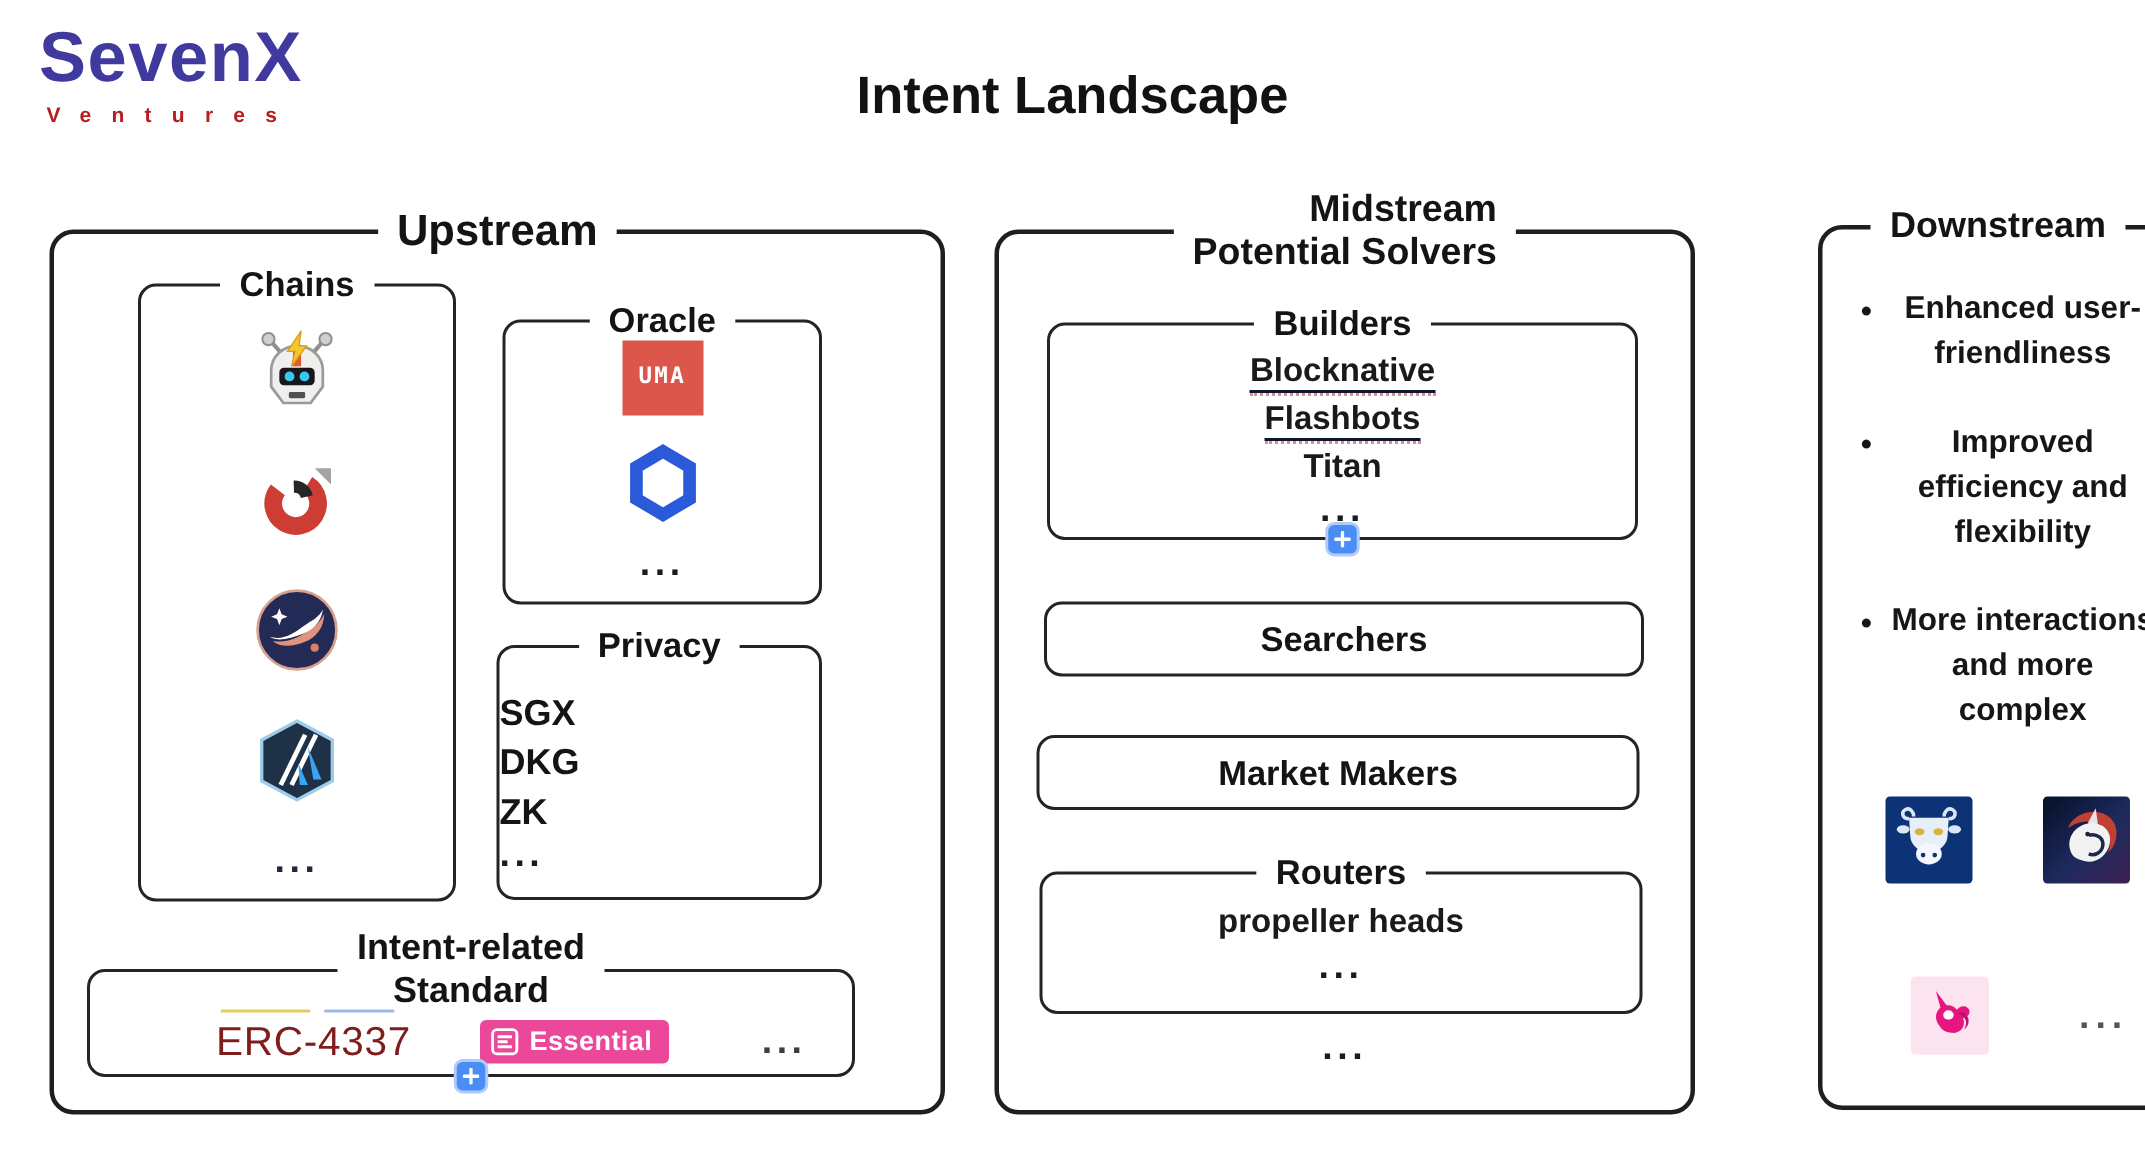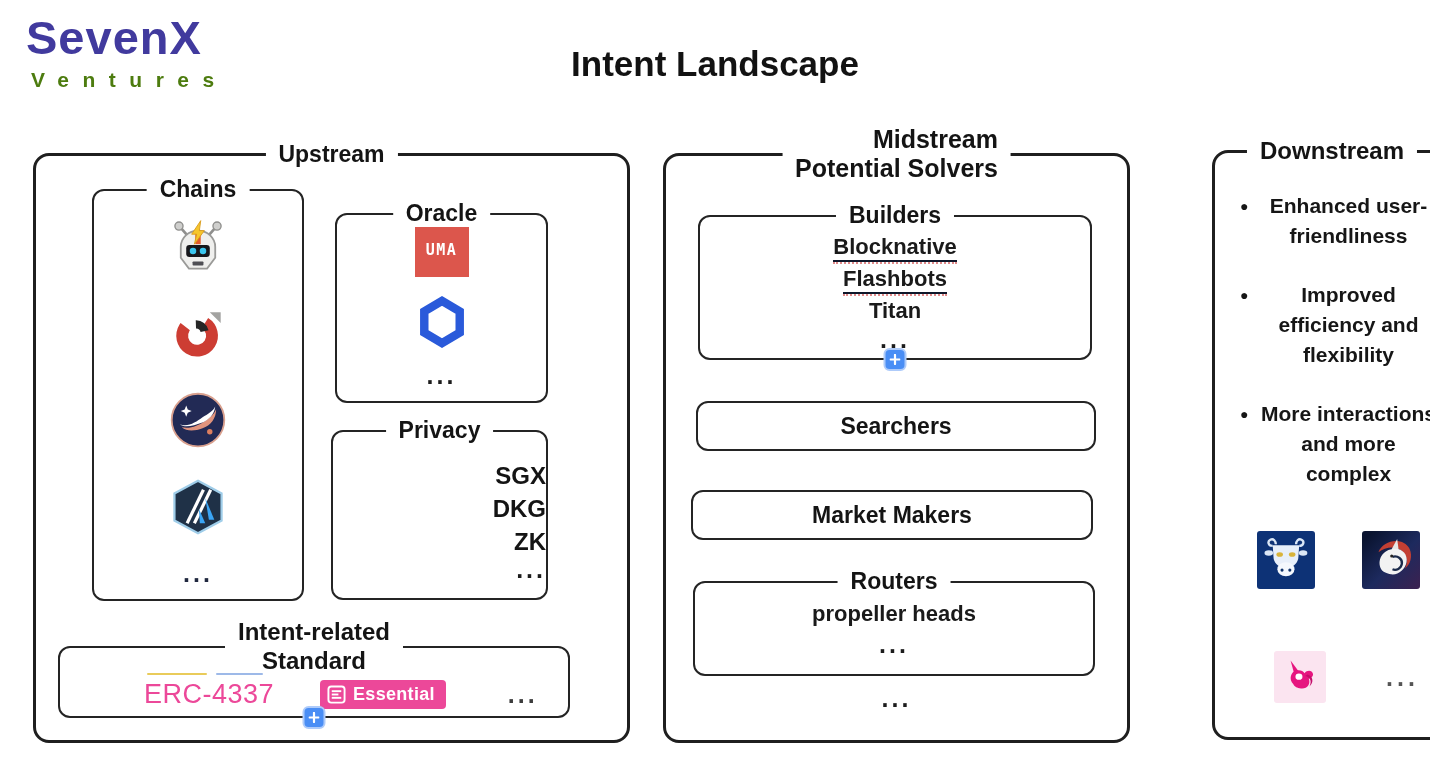--- a/index.html
+++ b/index.html
@@ -4,50 +4,50 @@
 <style>
   html,body { margin:0; padding:0; background:#ffffff; }
   .canvas {
     position:relative; width:1430px; height:766px; background:#ffffff;
     font-family:"Liberation Sans", sans-serif; color:#1b1b1b; overflow:hidden;
   }
 
   
   .logo { position:absolute; left:26px; top:14px; }
   .logo-primary { font-size:47px; font-weight:800; color:#413a9e; letter-spacing:1px; line-height:1; }
-  .logo-secondary { margin-top:7px; font-size:21px; font-weight:600; color:#4d7c0f; letter-spacing:13.5px; padding-left:5px; }
+  .logo-secondary { margin-top:7px; font-size:14px; font-weight:600; color:#b91c1c; letter-spacing:13.5px; padding-left:5px; }
   .title { position:absolute; top:44px; left:0; width:100%; text-align:center; font-size:35px; font-weight:700; color:#121212; }
 
   
   .group-box { position:absolute; border:3px solid #1f1f1f; border-radius:16px; background:#fff; box-sizing:border-box; }
   .sub-box { position:absolute; border:2.5px solid #242424; border-radius:12px; background:#fff; box-sizing:border-box; }
   .box-label { position:absolute; left:50%; transform:translateX(-50%); background:#fff; padding:0 13px; font-weight:700; white-space:nowrap; text-align:center; color:#141414; }
-  .label-big { top:-18px; font-size:23px; line-height:32px; }
+  .label-big { top:-18px; font-size:29px; line-height:32px; }
   .label-sub { top:-16px; font-size:23px; line-height:28px; }
   .label-two { top:-31px; font-size:24px; line-height:29px; }
 
   .dots { font-weight:700; font-size:25px; letter-spacing:3px; color:#20283f; line-height:16px; }
 
   
   .chains-content { display:flex; flex-direction:column; align-items:center; padding-top:26px; gap:29px; }
   .icon-58 { width:58px; height:58px; display:block; }
   .icon-54 { width:54px; height:54px; display:block; }
 
   
   .oracle-content { display:flex; flex-direction:column; align-items:center; padding-top:8px; gap:18px; }
   .uma-badge { width:54px; height:54px; background:#dc564c; display:flex; align-items:center; justify-content:center;
                color:#ffffff; font-family:"DejaVu Sans Mono", monospace; font-weight:800; font-size:15px; letter-spacing:1.5px; }
 
   
-  .privacy-content { display:flex; flex-direction:column; align-items:flex-end; padding-top:27px; font-size:24px; font-weight:700; line-height:33px; color:#141414; }
+  .privacy-content { display:flex; flex-direction:column; align-items:flex-start; padding-top:27px; font-size:24px; font-weight:700; line-height:33px; color:#141414; }
   .privacy-content .dots { margin-top:3px; }
 
   
   .standard-content { display:flex; align-items:center; height:100%; box-sizing:border-box; padding:24px 0 0 42px; }
-  .erc { position:relative; font-size:27px; font-weight:400; color:#ec4899; letter-spacing:0.5px; }
+  .erc { position:relative; font-size:27px; font-weight:400; color:#7f1d1d; letter-spacing:0.5px; }
   .erc-bar { position:absolute; top:-6px; height:2.5px; border-radius:2px; }
   .erc-bar-yellow { left:3px; width:60px; background:#e9cb5a; }
   .erc-bar-blue { left:72px; width:47px; background:#9db9e8; }
   .essential-badge { margin-left:46px; background:#ec4899; color:#fff; border-radius:4px; padding:4px 11px 4px 7px;
                      display:flex; align-items:center; gap:7px; font-weight:700; font-size:18px; letter-spacing:0.3px; }
   .ess-icon { width:19px; height:19px; display:block; }
   .standard-content .dots { margin-left:62px; color:#3c3c3c; }
 
   .plus-btn { position:absolute; left:50%; bottom:-13px; transform:translateX(-50%); width:23px; height:23px;
               background:#4a8ef5; border:2.5px solid #aecbfa; border-radius:6px; box-sizing:border-box;

